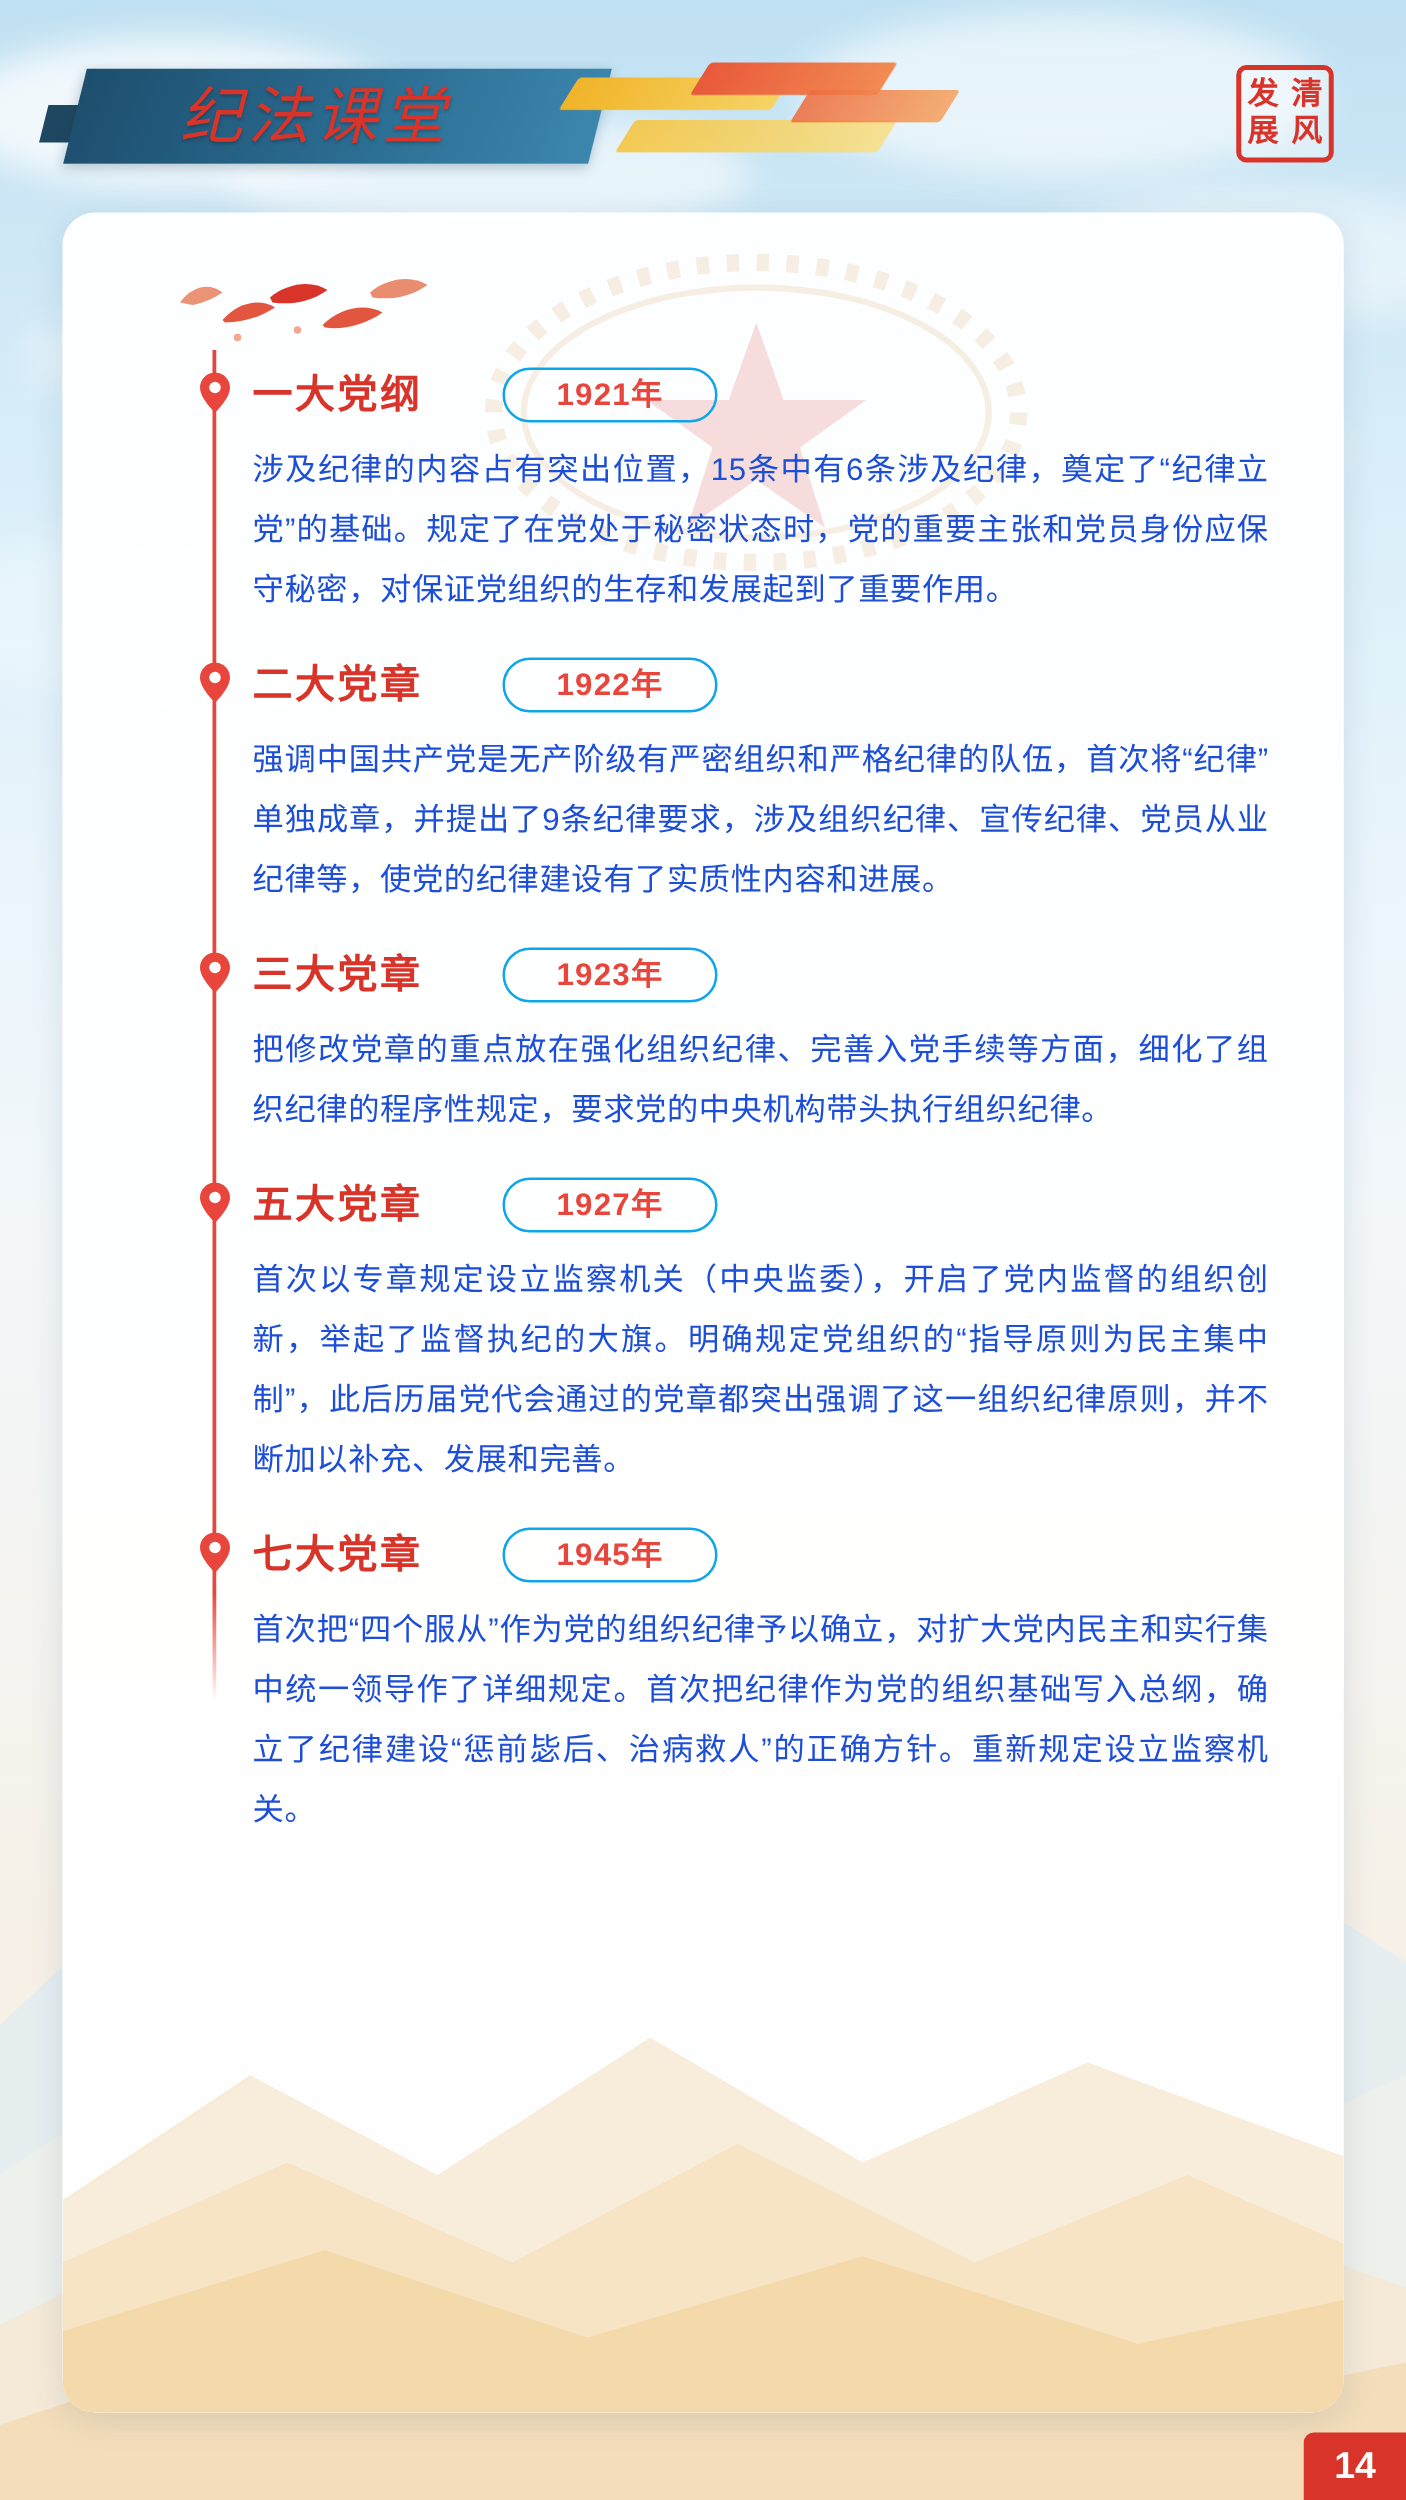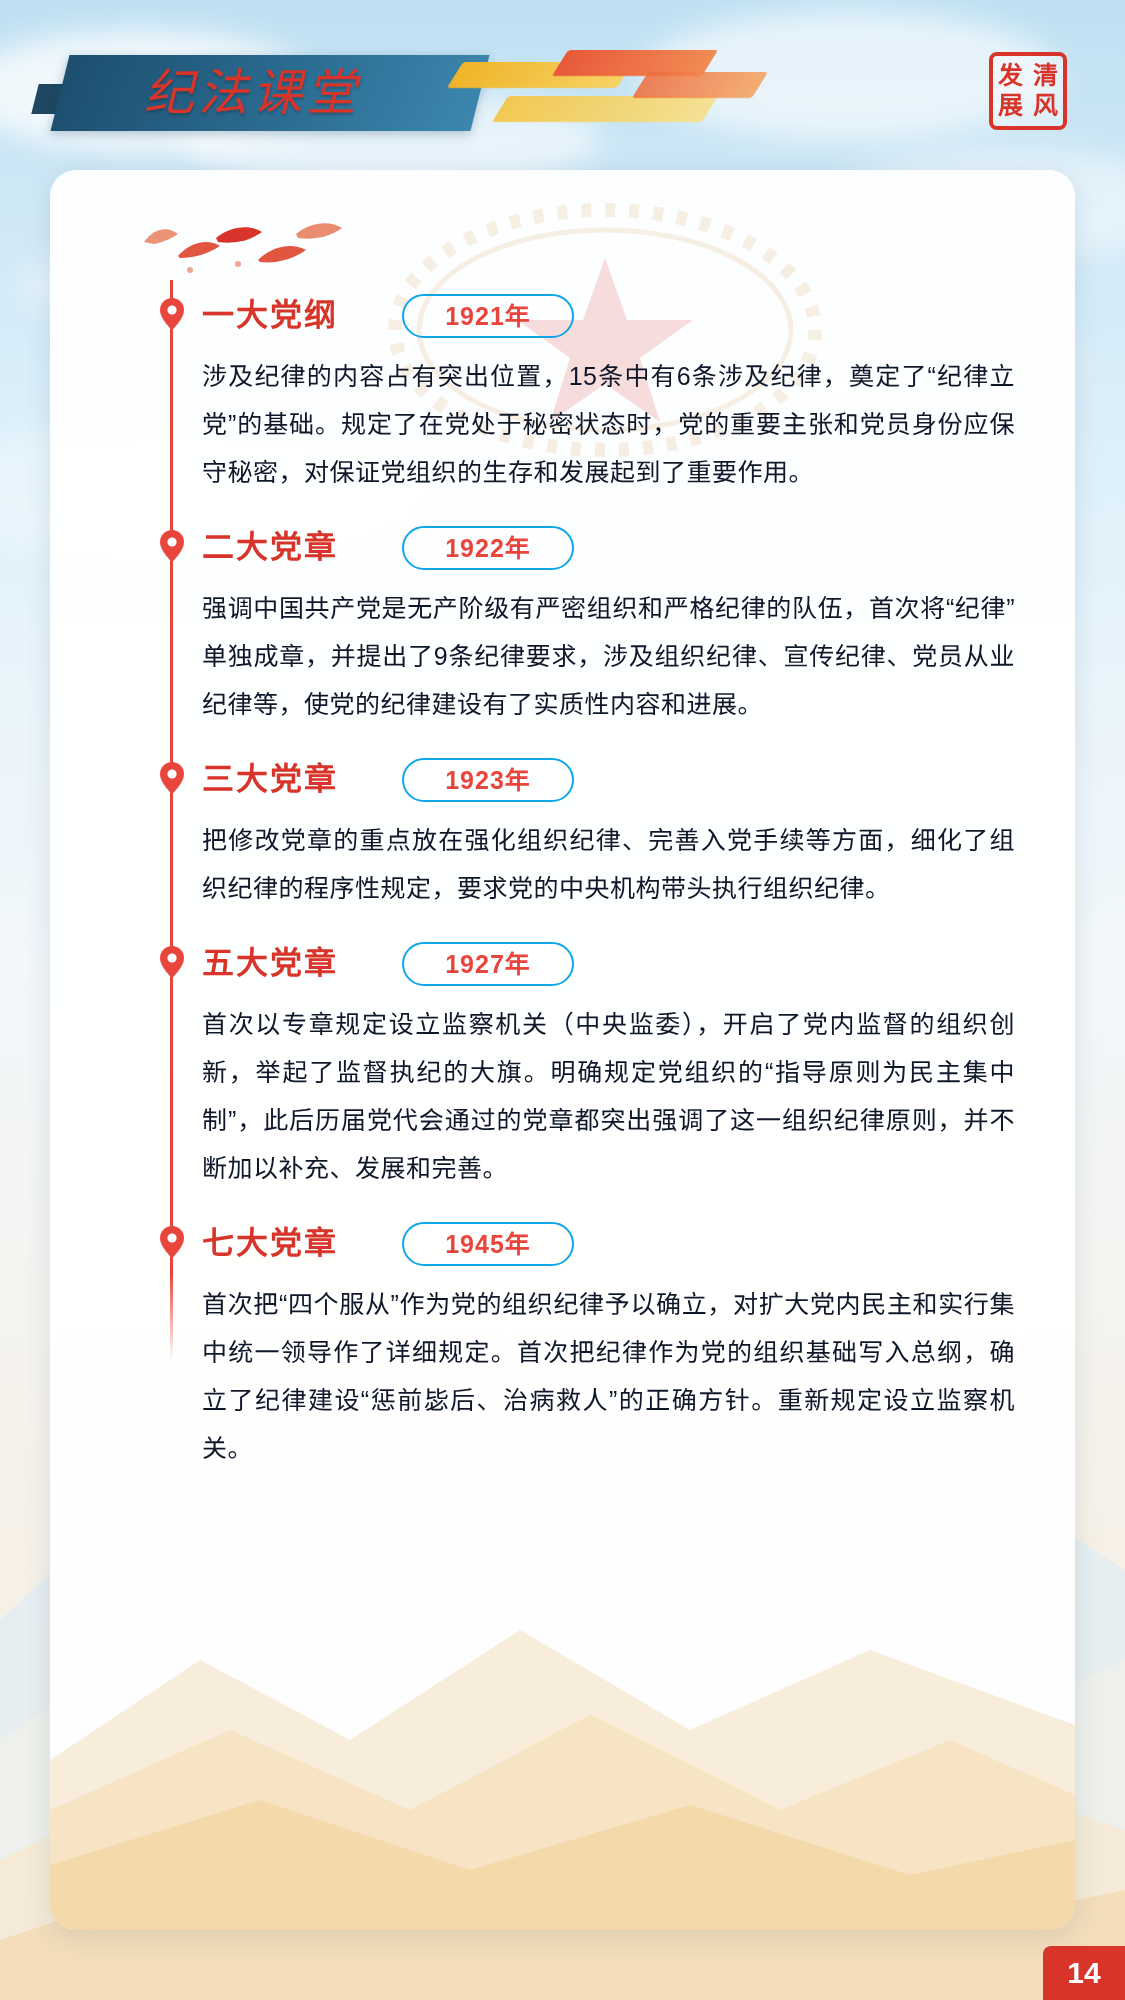--- a/index.html
+++ b/index.html
@@ -190,21 +190,21 @@
     font-size: 25px;
     font-weight: bold;
     text-align: center;
     line-height: 41px;
     letter-spacing: 1px;
   }
   .entry-body {
     margin: 10px 60px 0 152px;
     font-size: 25px;
     line-height: 48px;
-    color: #0f172a;
+    color: #1d4ed8;
     text-align: justify;
     letter-spacing: .5px;
   }
 
   
   .page-num {
     position: absolute;
     right: 0; bottom: 0;
     width: 82px; height: 54px;
     background: #d8342a;

